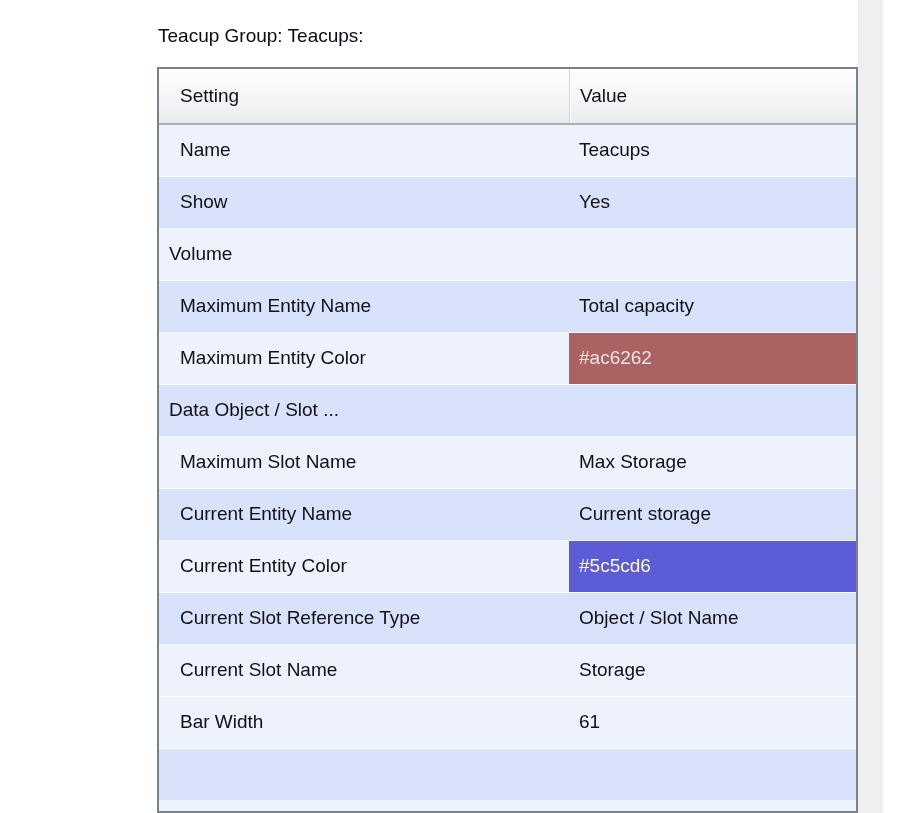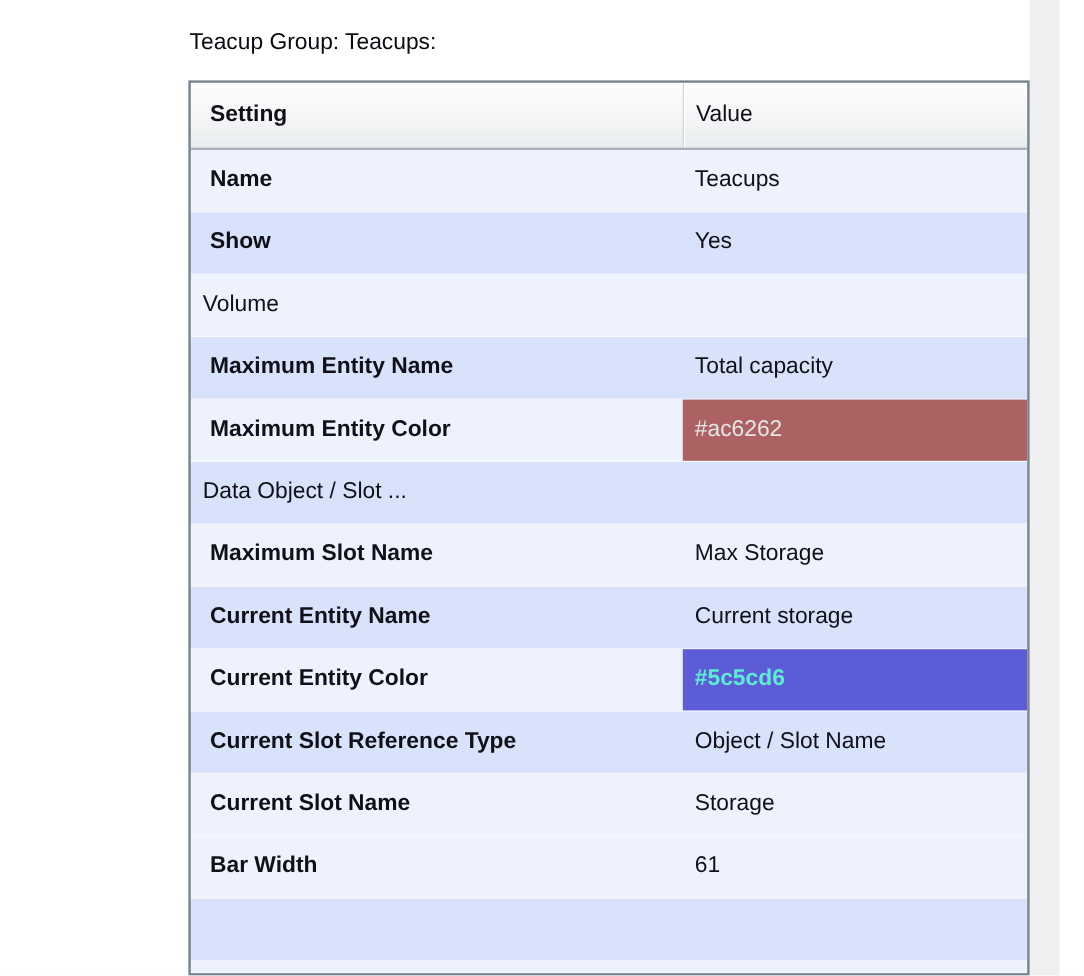--- a/index.html
+++ b/index.html
@@ -61,23 +61,22 @@
     border-left: 1px solid #d2d5d7;
     box-shadow: inset 1px 0 0 #ffffff;
   }
   .cell {
     box-sizing: border-box;
     white-space: nowrap;
     overflow: hidden;
   }
   .cell-setting {
     width: 410px;
-    padding-left: 16px;
+    padding-left: 21px;
     flex: 0 0 410px;
-    font-weight: bold;
   }
   .cell-value {
     flex: 1 1 auto;
     padding-left: 10px;
   }
   .row {
     display: flex;
     height: 52px;
     box-sizing: border-box;
     border-bottom: 1px solid rgba(255,255,255,0.65);
@@ -136,21 +135,21 @@
     <div class="cell cell-value">Max Storage</div>
   </div>
 
   <div class="row dark">
     <div class="cell cell-setting">Current Entity Name</div>
     <div class="cell cell-value">Current storage</div>
   </div>
 
   <div class="row light">
     <div class="cell cell-setting">Current Entity Color</div>
-    <div class="cell cell-value" style="background: rgb(92, 92, 214); color: #5eead4; font-weight: bold;">#5c5cd6</div>
+    <div class="cell cell-value" style="background: rgb(92, 92, 214); color: #fef9c3;">#5c5cd6</div>
   </div>
 
   <div class="row dark">
     <div class="cell cell-setting">Current Slot Reference Type</div>
     <div class="cell cell-value">Object / Slot Name</div>
   </div>
 
   <div class="row light">
     <div class="cell cell-setting">Current Slot Name</div>
     <div class="cell cell-value">Storage</div>

